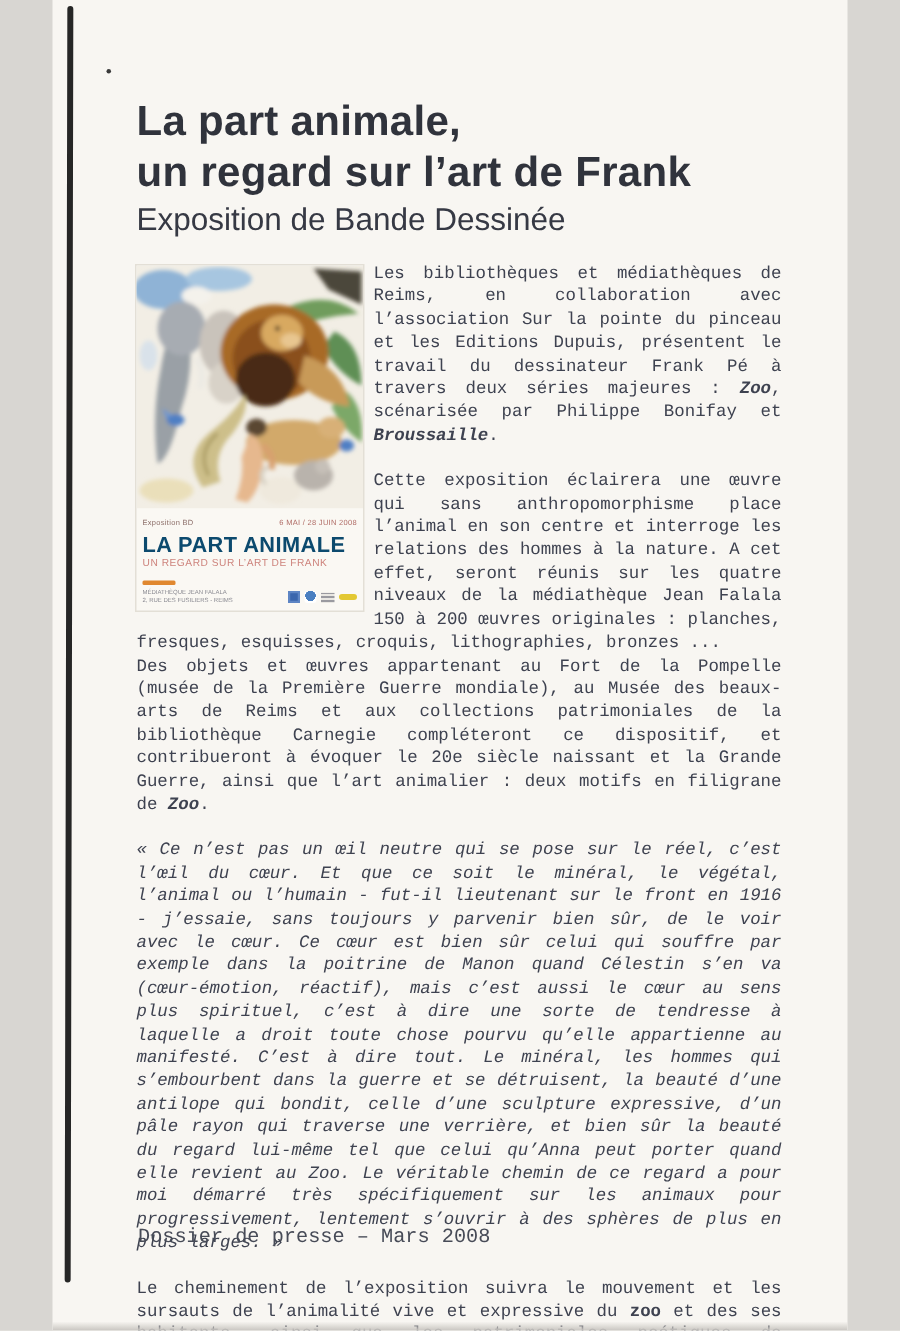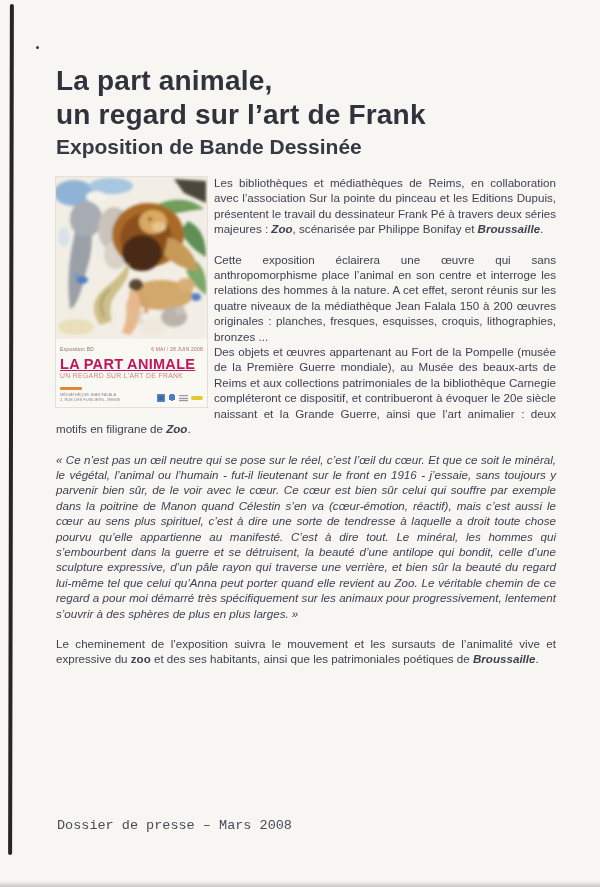--- a/index.html
+++ b/index.html
@@ -1,32 +1,32 @@
 <!DOCTYPE html>
 <html><head>
 <meta charset="utf-8">
 <style>
   html,body{margin:0;padding:0;background:#d8d6d2;}
   .page{
-    position:relative;width:600px;height:887px;margin:0 auto;
+    position:relative;width:530px;height:887px;margin:0 auto;
     background:#f8f6f2;overflow:hidden;
     font-family:"Liberation Sans","DejaVu Sans",sans-serif;
     color:#3e4250;
   }
   
   .scanline{position:absolute;left:9px;top:4px;width:4px;height:851px;background:#262626;border-radius:2px;transform:rotate(.12deg);}
   .scandot{position:absolute;left:36px;top:46px;width:3px;height:3px;background:#3a3a3a;border-radius:50%;}
   .bottom-shade{position:absolute;left:0;bottom:0;width:100%;height:6px;background:linear-gradient(#f8f6f200,#c9c6c1);}
 
   .content{padding:64px 44px 0 56px;}
   .title{font-size:28px;line-height:34px;font-weight:bold;color:#30333c;letter-spacing:.2px;}
-  .subtitle{font-size:21px;line-height:26px;font-weight:bold;color:#363944;margin-top:2px;}
+  .subtitle{font-size:21px;line-height:26px;font-weight:normal;color:#363944;margin-top:2px;}
 
   .columns{margin-top:15px;font-size:11.6px;line-height:15.4px;text-align:justify;}
-  .columns p{margin:0;}
+  .columns p{margin:0;font-family:Liberation Mono, monospace;}
   p.sp-after{margin-bottom:15px;}
   .bi{font-weight:bold;font-style:italic;}
   .b{font-weight:bold;}
   .quote{font-style:italic;}
 
   
   .poster{
     float:left;width:151px;margin:2px 7px 8px 0;
     background:#faf8f3;box-shadow:0 0 0 1px #e3dfd6;
   }
@@ -112,21 +112,21 @@
             <circle cx="124" cy="134" r="5" fill="#c6c0b8"></circle>
             <ellipse cx="20" cy="150" rx="18" ry="8" fill="#e7d9a8" opacity=".7"></ellipse>
             <ellipse cx="8" cy="60" rx="6" ry="10" fill="#d9e2ea"></ellipse>
           </g>
         </svg>
         <div class="poster-band">
           <div class="pb-row1">
             <span class="pb-expo">Exposition BD</span>
             <span class="pb-dates">6 MAI / 28 JUIN 2008</span>
           </div>
-          <div class="pb-title" style="color: #be185d; text-decoration: underline;">LA PART ANIMALE</div>
+          <div class="pb-title" style="color: #0c4a6e;">LA PART ANIMALE</div>
           <div class="pb-sub" style="color: rgb(205, 131, 124);">UN REGARD SUR L’ART DE FRANK</div>
           <div class="pb-info">
             <div class="pb-info-left">
               <div class="pb-orange"></div>
               <div>MÉDIATHÈQUE JEAN FALALA</div>
               <div>2, RUE DES FUSILIERS - REIMS</div>
             </div>
             <div class="pb-logos">
               <span class="logo-sq"></span>
               <span class="logo-emblem"></span>

